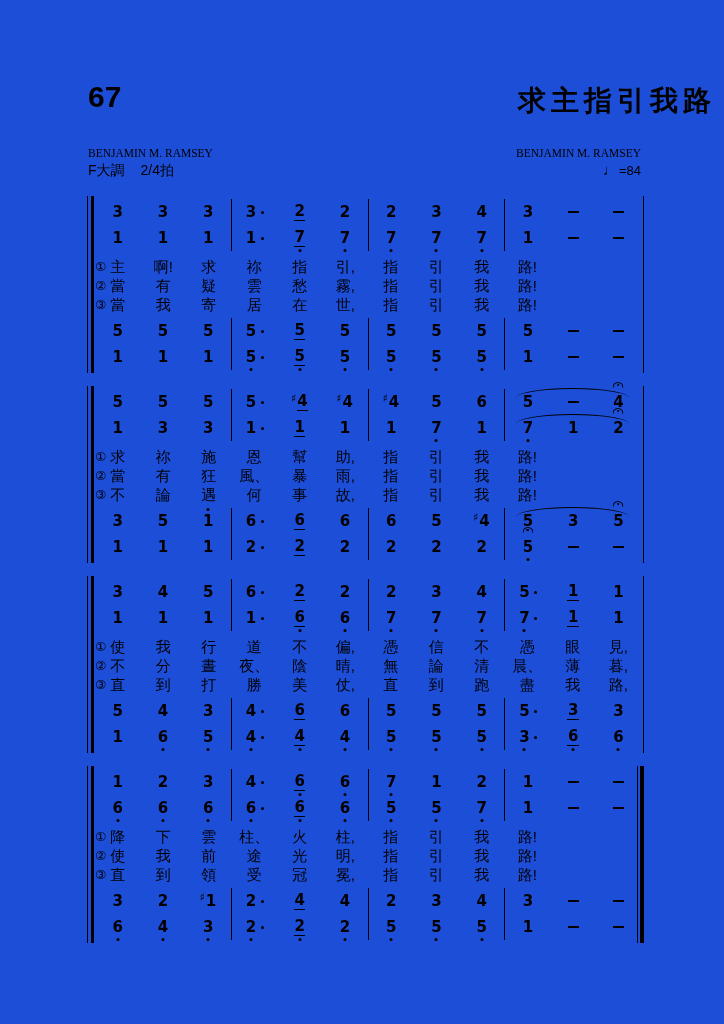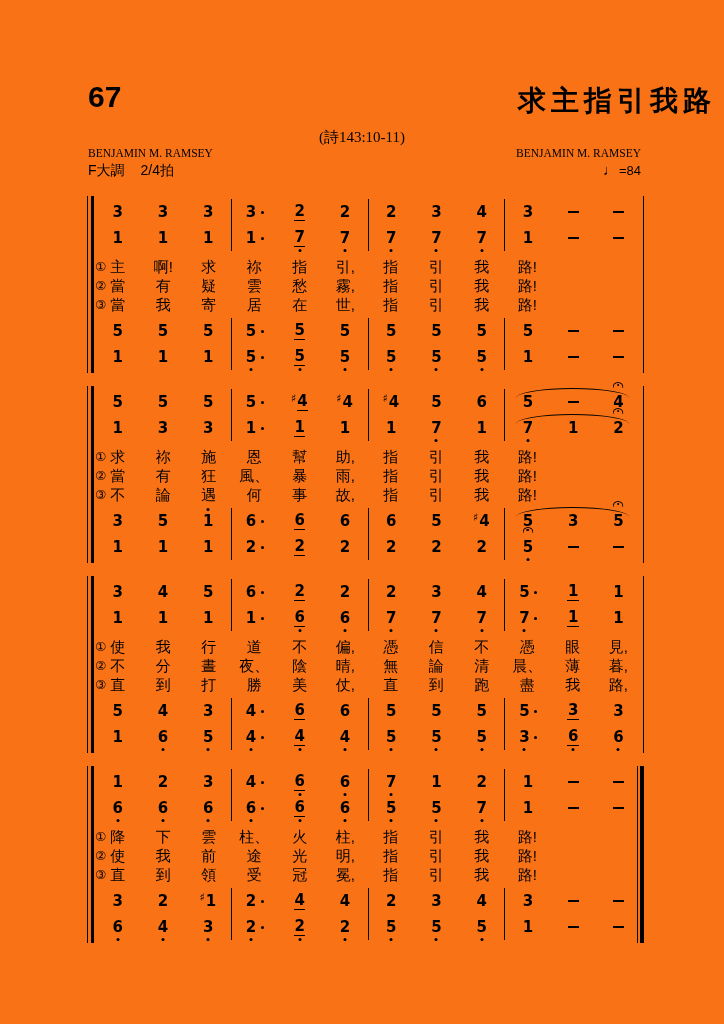--- a/index.html
+++ b/index.html
@@ -1,16 +1,16 @@
 <!DOCTYPE html>
 <html><head>
 <meta charset="utf-8">
 <style>
   html,body { margin:0; padding:0; background:#e8e8e8; }
-  .page { position:relative; width:724px; height:1024px; background:#f97316; color:#000;
+  .page { position:relative; width:724px; height:1024px; background:#1d4ed8; color:#000;
           font-family:"Liberation Sans","DejaVu Sans",sans-serif; overflow:hidden; }
 
   
   .hymn-no   { position:absolute; left:88px; top:80px; font:bold 30px "Liberation Sans",sans-serif; }
   .title     { position:absolute; left:0; right:8px; top:82px; text-align:right;
                font:bold 28px "Liberation Serif","DejaVu Serif",serif; letter-spacing:5px; }
   .scripture { position:absolute; left:0; right:0; top:128px; text-align:center;
                font:15px "Liberation Serif","DejaVu Serif",serif; }
   .author-l  { position:absolute; left:88px;  top:147px; font:11.5px "Liberation Serif","DejaVu Serif",serif; }
   .author-r  { position:absolute; right:83px; top:147px; font:11.5px "Liberation Serif","DejaVu Serif",serif; }
@@ -64,21 +64,20 @@
   .l-cell   { flex:1; text-align:center; font-size:15px; line-height:19px; white-space:nowrap;
               font-family:"Liberation Sans","DejaVu Sans",sans-serif; }
   .vmark    { position:absolute; left:0; top:1px; font-size:12.5px; line-height:19px; }
 </style>
 </head>
 <body>
 
 <div class="page">
   <div class="hymn-no">67</div>
   <div class="title">求主指引我路</div>
-  <div class="scripture">(詩143:10-11)</div>
   <div class="author-l">BENJAMIN M. RAMSEY</div>
   <div class="author-r">BENJAMIN M. RAMSEY</div>
   <div class="keytime">
     <span>F大調</span><span>2/4拍</span>
   </div>
   <div class="tempo">
     <span class="tempo-note">♩</span><span>=84</span>
   </div>
   <div class="music">
       <div class="system">

